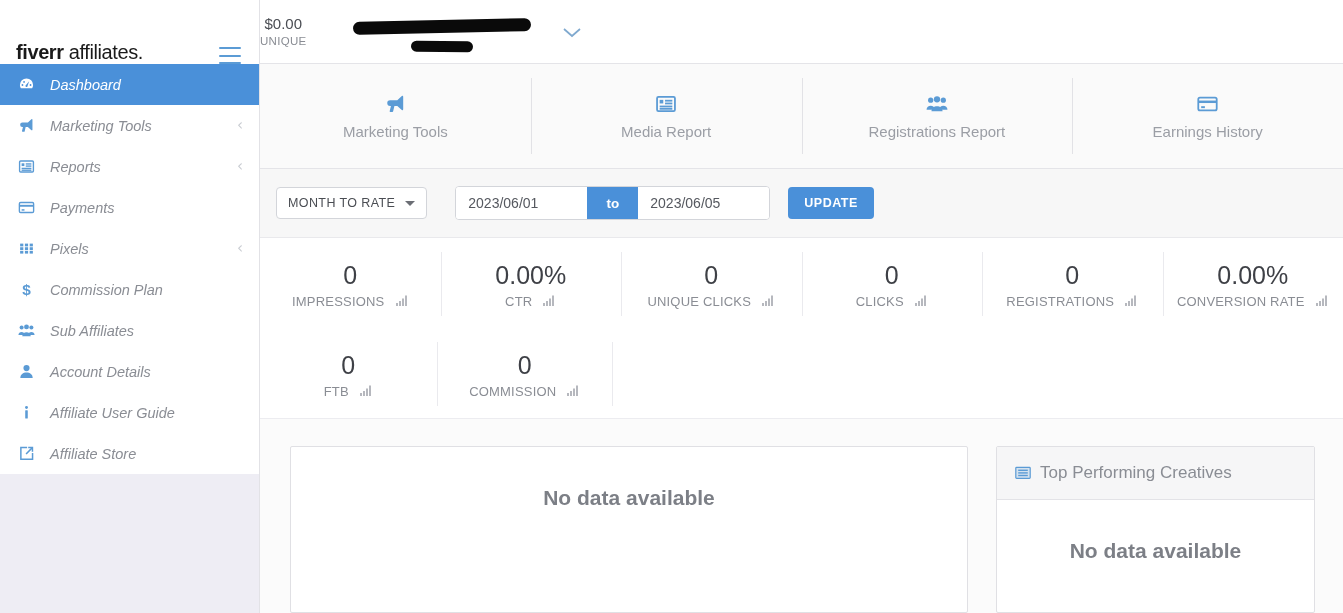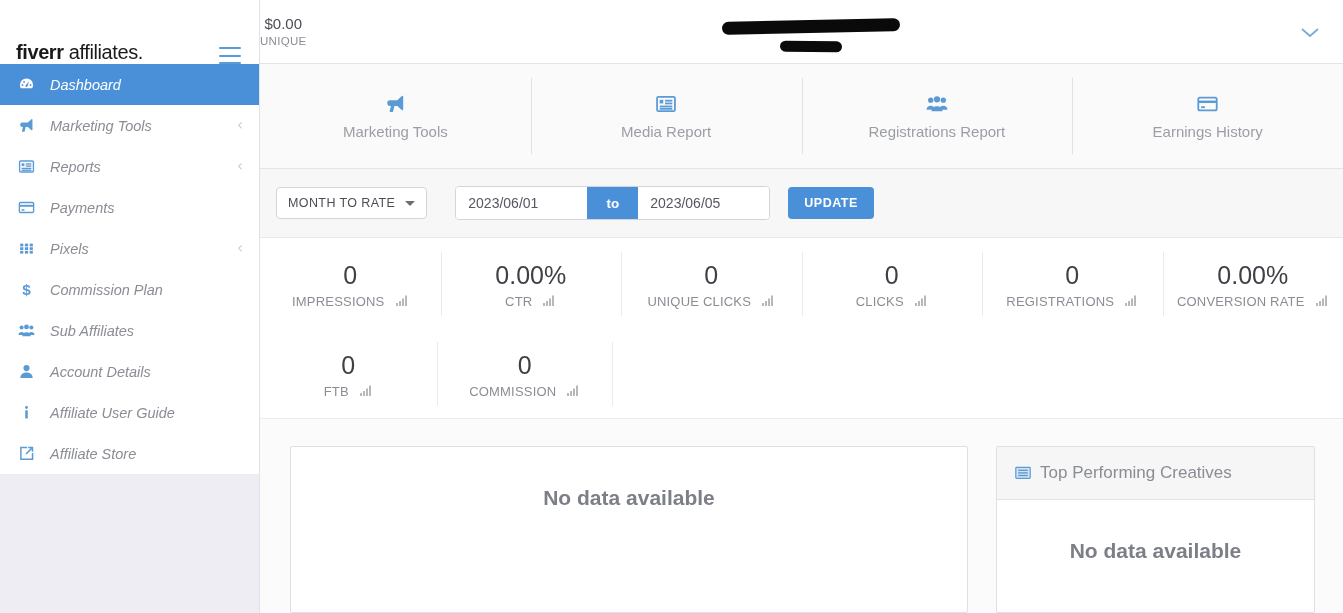--- a/index.html
+++ b/index.html
@@ -71,21 +71,21 @@
     flex: 1; height: 613px;
     display: flex; flex-direction: column;
     background: #ffffff;
     overflow: hidden;
   }
 
   .topbar {
     height: 64px; flex: 0 0 64px;
     background: #ffffff;
     border-bottom: 1px solid #e4e4e8;
-    display: flex; align-items: center; justify-content: space-between;
+    display: flex; align-items: center; justify-content: flex-start;
     padding-right: 22px;
     position: relative;
   }
   .balance { text-align: center; margin-right: 46px; }
   .balance .amt { font-size: 15px; color: #4a4d53; line-height: 19px; }
   .balance .cap { font-size: 11.5px; color: #8a8d94; letter-spacing: 0.3px; line-height: 16px; }
   .user-block {
     position: relative; width: 200px; height: 48px; margin-right: 8px;
   }
   .redact {

